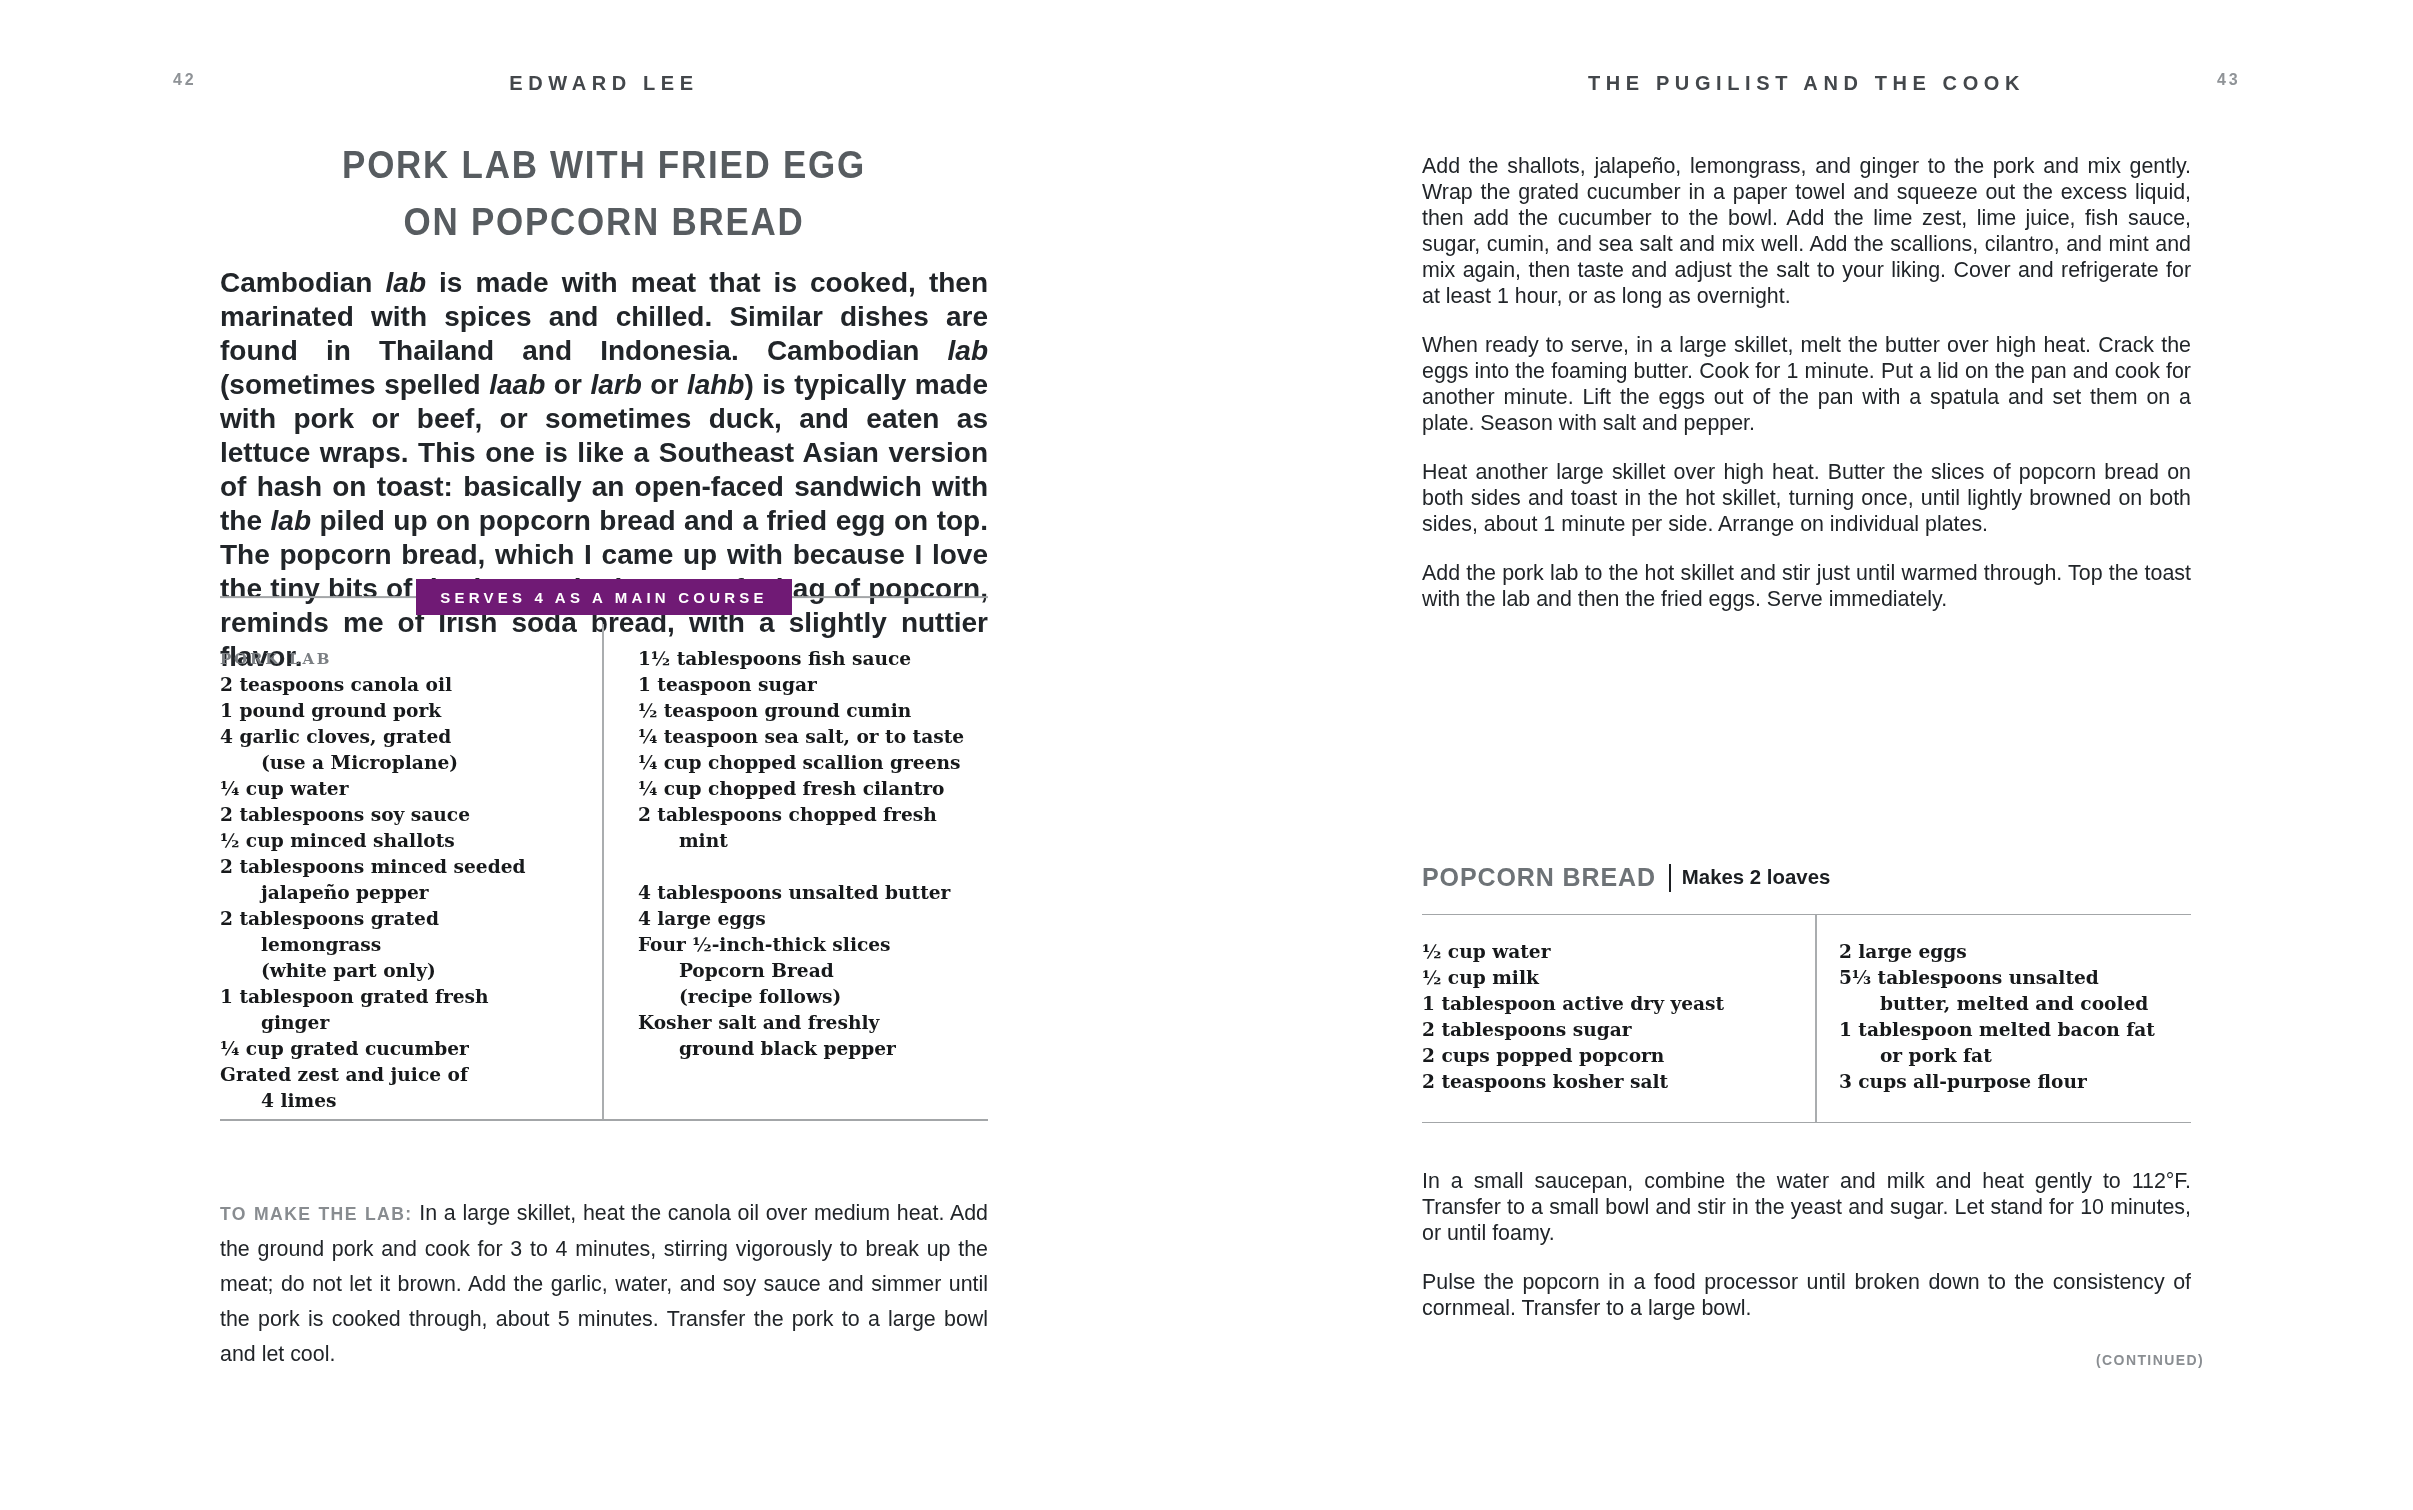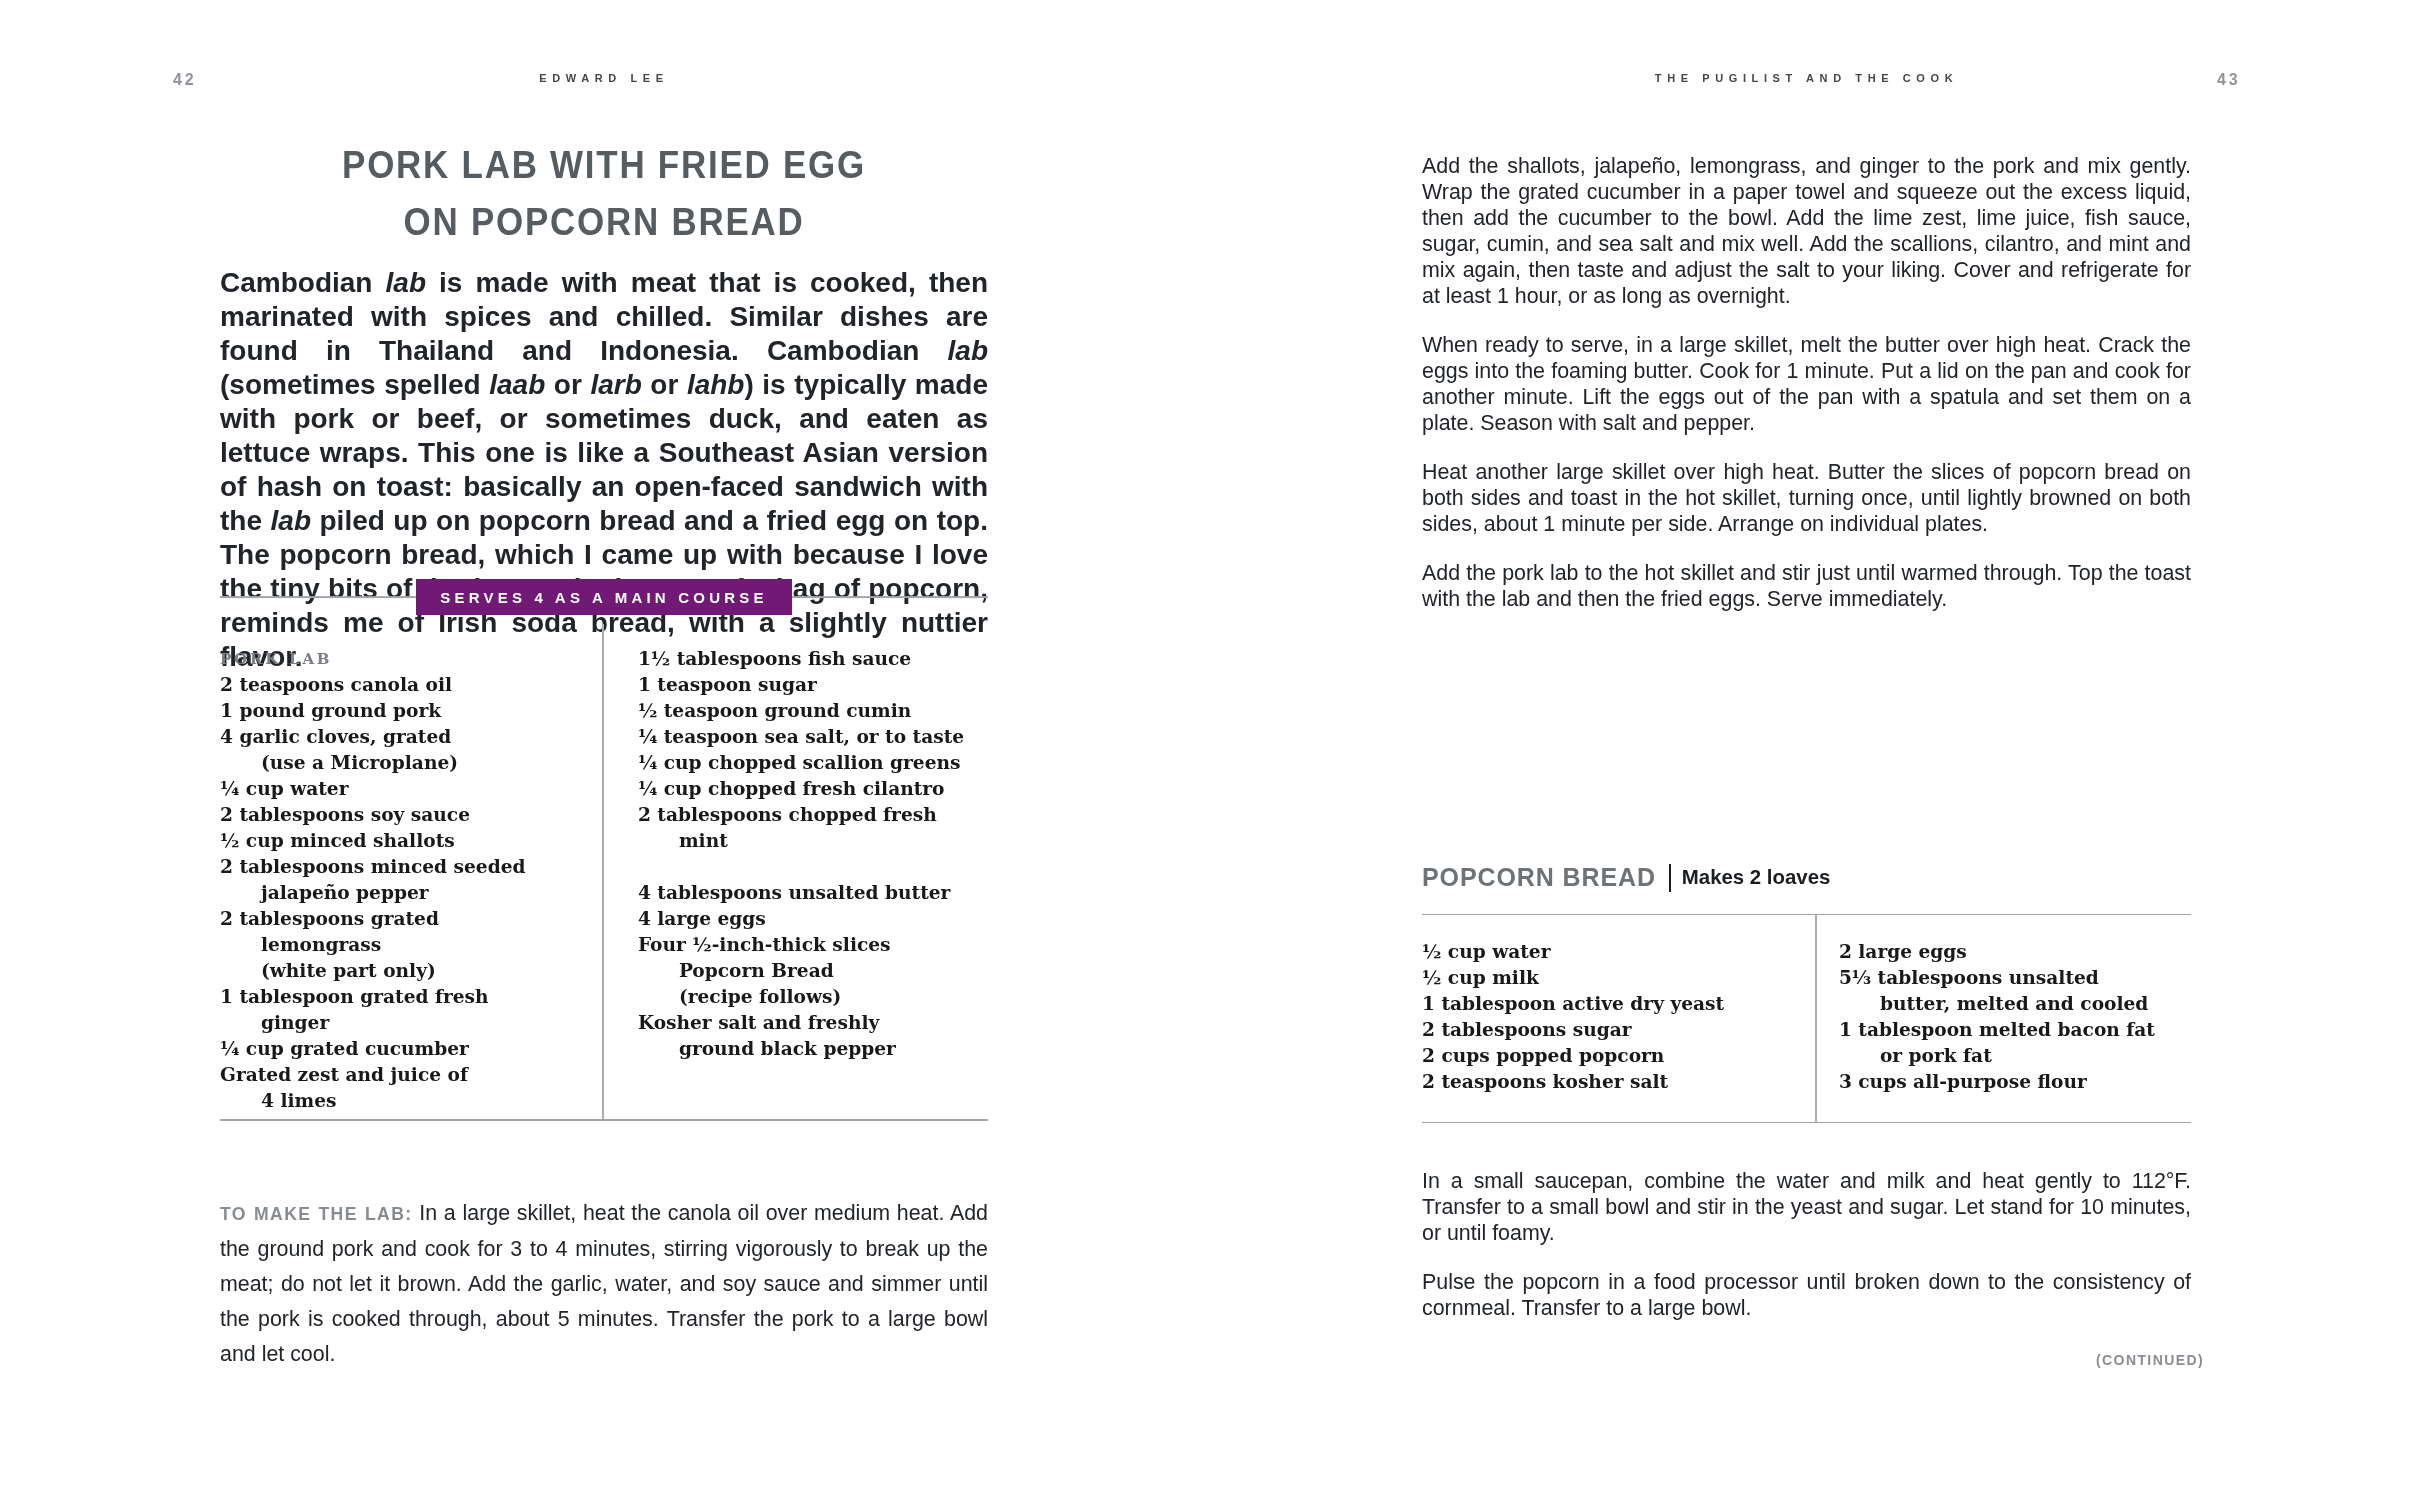--- a/index.html
+++ b/index.html
@@ -2,21 +2,21 @@
 <html style="font-size:15px"><head>
 <meta charset="utf-8">
 <style>
   html,body { margin:0; padding:0; background:#ffffff; }
   body { width:2413px; height:1510px; font-family:"Liberation Sans", sans-serif; color:#212529; }
   .spread { position:relative; width:2413px; height:1510px; background:#ffffff; overflow:hidden; }
 
   .folio { position:absolute; top:71px; font-size:16px; font-weight:bold; letter-spacing:2.8px; color:#8f9397; }
   .folio-left { left:173px; }
   .folio-right { left:2217px; }
-  .running-head { position:absolute; top:72px; font-size:11px; font-weight:bold; letter-spacing:5.6px; color:#43474b; width:100%; text-align:center; }
+  .running-head { position:absolute; top:72px; font-size:20px; font-weight:bold; letter-spacing:5.6px; color:#43474b; width:100%; text-align:center; }
 
   .page { position:absolute; top:0; height:1510px; }
   .page-left  { left:220px; width:768px; }
   .page-right { left:1422px; width:769px; }
 
   
   .recipe-title { position:absolute; top:137px; left:0; width:100%; text-align:center;
                   font-size:38px; font-weight:bold; letter-spacing:1.9px; line-height:57px;
                   color:#575c60; transform:scaleX(0.92); transform-origin:center top; }
   .intro { position:absolute; top:266px; left:0; width:100%; font-size:28px; font-weight:bold;

